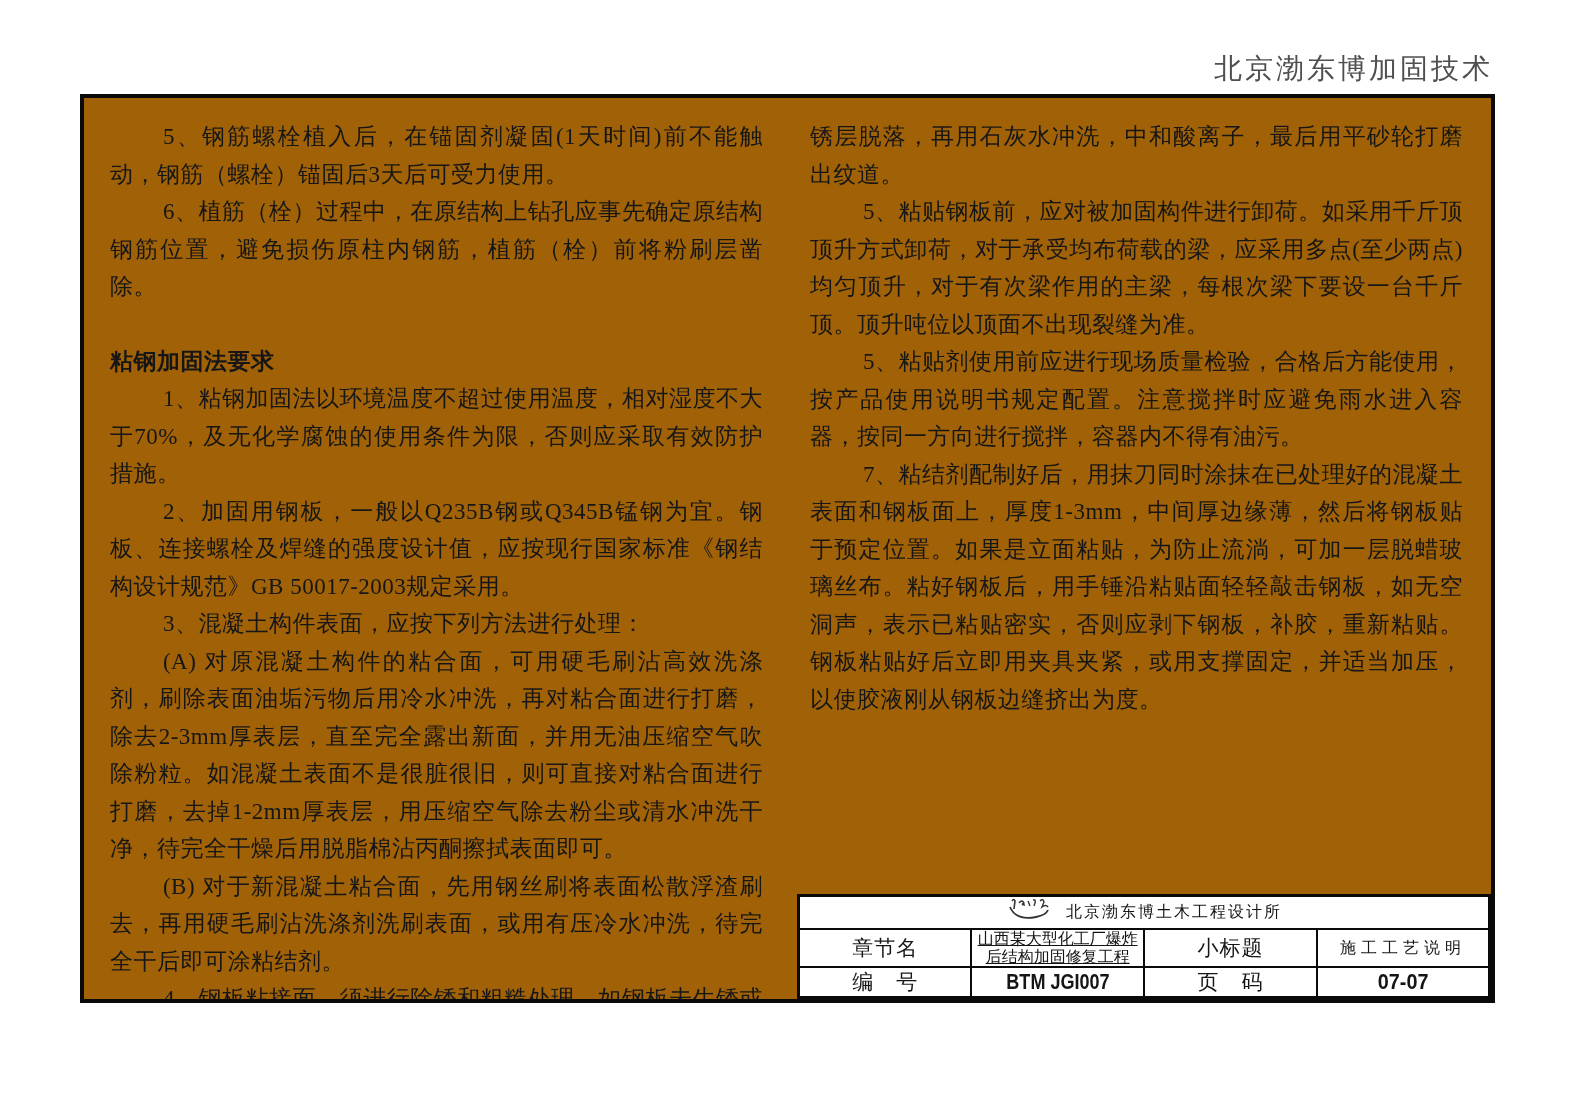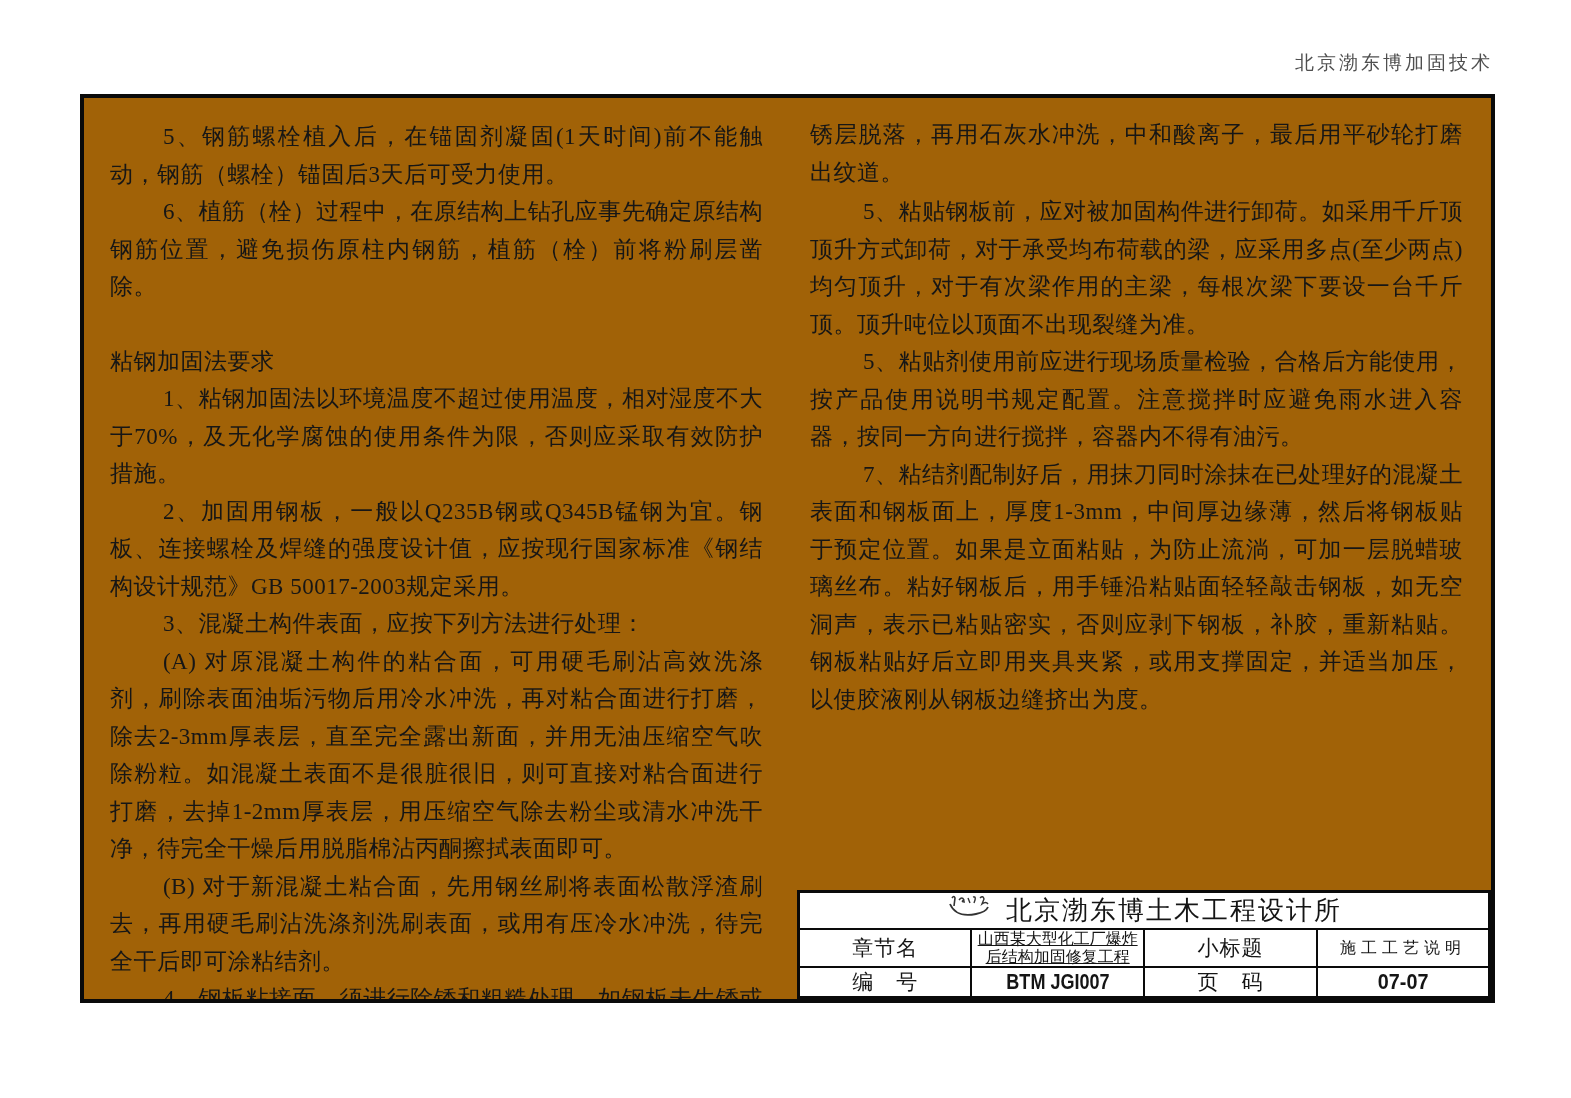--- a/index.html
+++ b/index.html
@@ -3,55 +3,55 @@
 <meta charset="utf-8">
 <style>
   html,body { margin:0; padding:0; }
   body {
     width:1571px; height:1098px; position:relative; background:#ffffff;
     font-family:"Liberation Serif", serif; color:#151515;
     -webkit-font-smoothing:none;
   }
   .doc-header {
     position:absolute; top:50px; right:78px;
-    font-size:19px; letter-spacing:3px; color:#4f4f4f;
+    font-size:28px; letter-spacing:3px; color:#4f4f4f;
     font-family:"Liberation Serif", serif;
     text-align:right;
   }
   .frame {
     position:absolute; left:80px; top:94px; width:1415px; height:909px;
     border:4px solid #0a0a0a; box-sizing:border-box; overflow:hidden;
     background:#a16207;
   }
   .col {
     position:absolute; top:20px; width:653px;
     font-size:23px; line-height:37.5px; text-align:justify;
     color:#161616; letter-spacing:0.5px;
   }
   .col-left  { left:26px; }
   .col-right { left:726px; }
   .para { margin:0; }
   .para.indent  { text-indent:2.3em; }
-  .para.flush   { text-indent:0;font-family:Liberation Mono, monospace; }
-  .para.heading { margin-top:37px; text-indent:0; }
+  .para.flush   { text-indent:0; }
+  .para.heading { margin-top:37px; text-indent:0;font-weight:bold; }
 
   .title-block {
     position:absolute; right:0; bottom:0; width:694px;
     border-collapse:collapse; table-layout:fixed;
     background:#ffffff;
   }
   .title-block td {
     border:2px solid #0a0a0a; padding:0; text-align:center;
     vertical-align:middle; overflow:hidden;
   }
   .title-block { border:3px solid #0a0a0a; }
   .tb-row1 { height:34px; }
   .tb-row2 { height:32px; }
   .tb-row3 { height:26px;margin-left:44px; }
-  .tb-company-cell { font-size:26px; letter-spacing:2px;margin-top:36px; }
+  .tb-company-cell { font-size:16px; letter-spacing:2px;margin-top:36px; }
   .tb-company-inner { display:flex; align-items:center; justify-content:center; gap:8px; }
   .tb-label { font-size:21px; letter-spacing:1px; }
   .tb-project { font-size:16px; line-height:18px; letter-spacing:0;text-decoration:underline; }
   .tb-subtitle-value { font-size:16px; letter-spacing:5px; }
   .tb-code {
     font-family:"Liberation Sans", sans-serif; font-size:22px; font-weight:bold;
     display:inline-block; transform:scaleX(0.82);
   }
   .tb-page {
     font-family:"Liberation Sans", sans-serif; font-size:22px; font-weight:bold;

